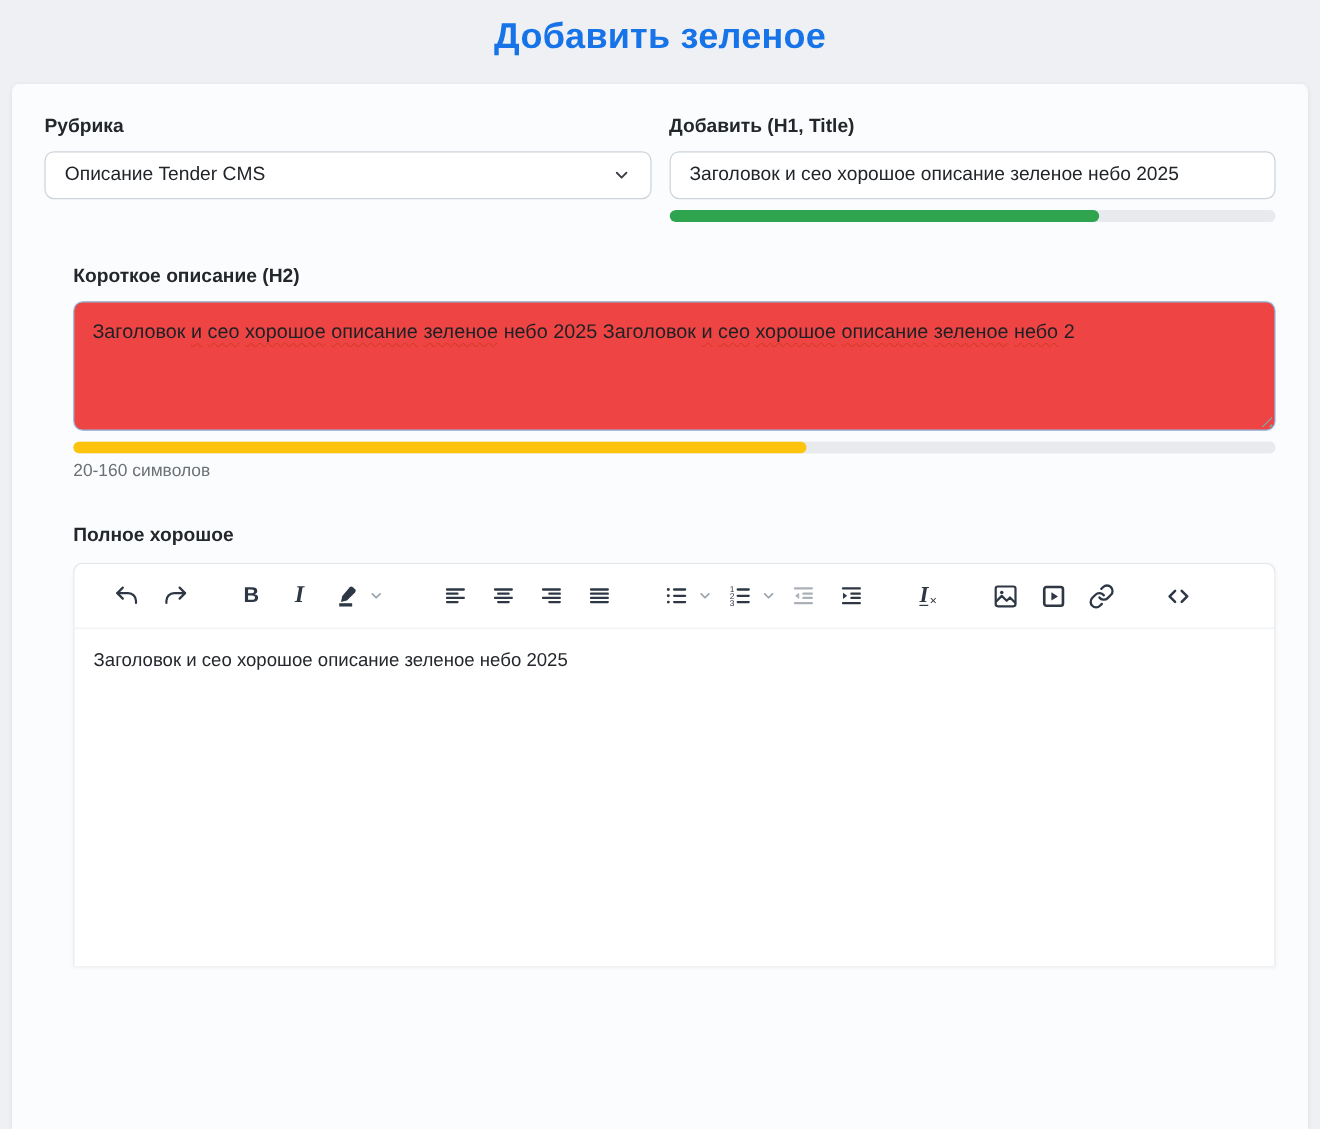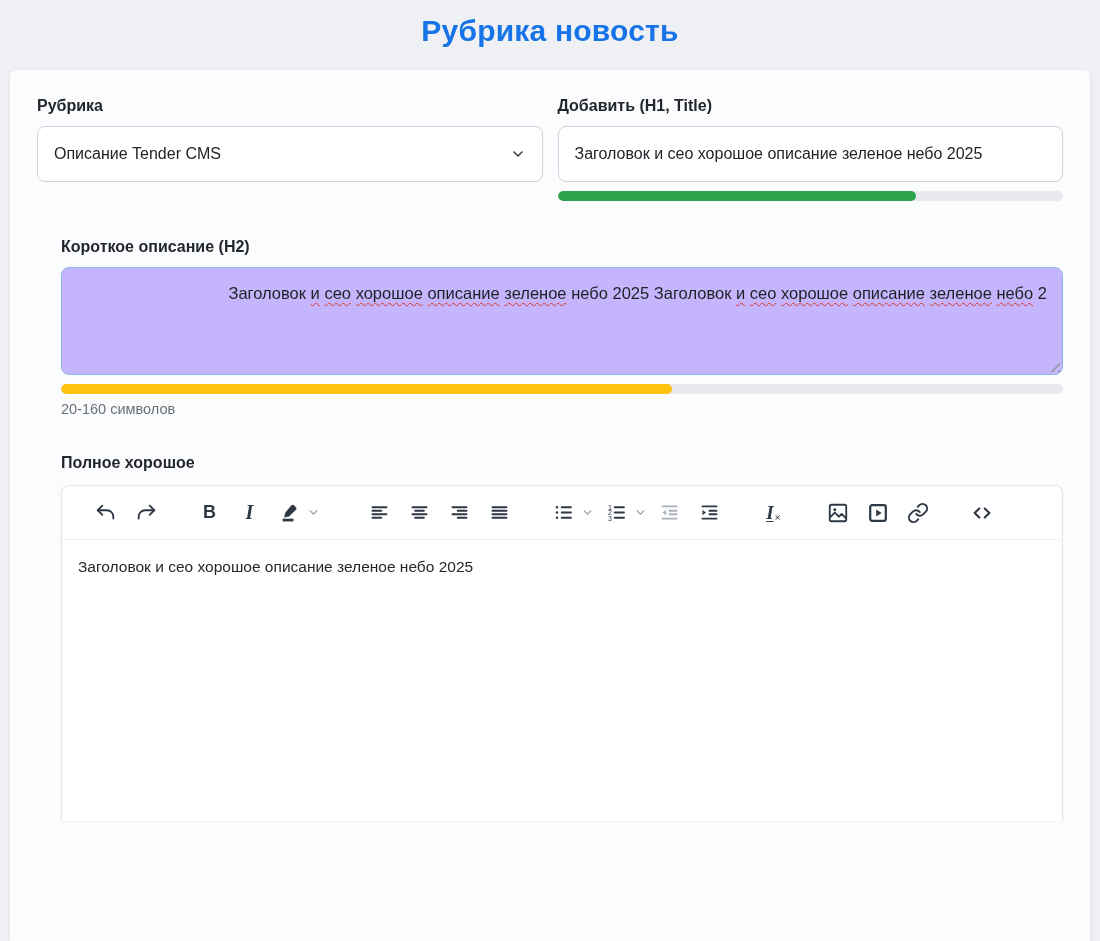--- a/index.html
+++ b/index.html
@@ -18,21 +18,21 @@
     background:#fbfcfd;
     border-radius:6px 6px 0 0;
     box-shadow:0 1px 4px rgba(0,0,0,.08);
     padding:27px;
   }
 
   .row-2col { display:grid; grid-template-columns:1fr 1fr; column-gap:15px; }
   .form-label { display:block; font-size:16px; font-weight:700; color:#23272b; margin-bottom:11px; }
 
   .control {
-    height:56px; width:100%;
+    height:40px; width:100%;
     background:#fff;
     border:1px solid #ccd3da;
     border-radius:8px;
     font-size:16px; color:#212529;
     display:flex; align-items:center;
     padding:0 16px;
   }
   .select-control { position:relative; cursor:pointer; }
   .select-control .chev { position:absolute; right:16px; top:50%; transform:translateY(-50%); display:flex; }
 
@@ -51,27 +51,26 @@
     height:100%; display:flex; align-items:center;
     padding:0 17px; background:#fbfbfc;
     border-right:1px solid #d9dde2;
     font-size:16px; color:#212529; cursor:pointer; white-space:nowrap;
   }
   .file-status { padding:0 16px; font-size:16px; color:#212529; }
 
   .textarea {
     position:relative;
     width:100%; height:108px;
-    background:#c4b5fd;
+    background:#ef4444;
     border:1px solid #8fb9e2;
     border-radius:8px;
     padding:13px 15px;
     font-size:16.5px; line-height:1.5; color:#1d2125;
     overflow:hidden;
-    text-align:right;
   }
   .textarea::after {
     content:""; position:absolute; right:2px; bottom:2px; width:11px; height:11px;
     background:repeating-linear-gradient(135deg,#8e959b 0 1.5px,transparent 1.5px 4.5px);
     clip-path:polygon(100% 0,0 100%,100% 100%);
   }
   .miss {
     text-decoration:underline;
     text-decoration-style:wavy;
     text-decoration-color:#da3b2b;
@@ -107,21 +106,21 @@
   .glyph-tx { font-family:"Liberation Serif","DejaVu Serif",serif; color:#2e3744; display:flex; align-items:baseline; }
   .glyph-tx .ti { font-style:italic; font-size:19px; font-weight:600; text-decoration:underline; text-underline-offset:2px; }
   .glyph-tx .tsub { font-size:11px; font-weight:700; margin-left:1px; transform:translateY(2px); }
   .chev-sm { margin:0 9px 0 0; display:flex; }
   .editor-content { padding:18px 16px; font-size:15.5px; color:#24282c; }
 </style>
 </head>
 <body>
 
 <div class="header">
-  <div class="page-title">Рубрика новость</div>
+  <div class="page-title">Добавить зеленое</div>
 </div>
 
 <div class="card">
 
   <div class="row-2col">
     <div>
       <span class="form-label">Рубрика</span>
       <div class="control select-control">
         <span>Описание Tender CMS</span>
         <span class="chev">

